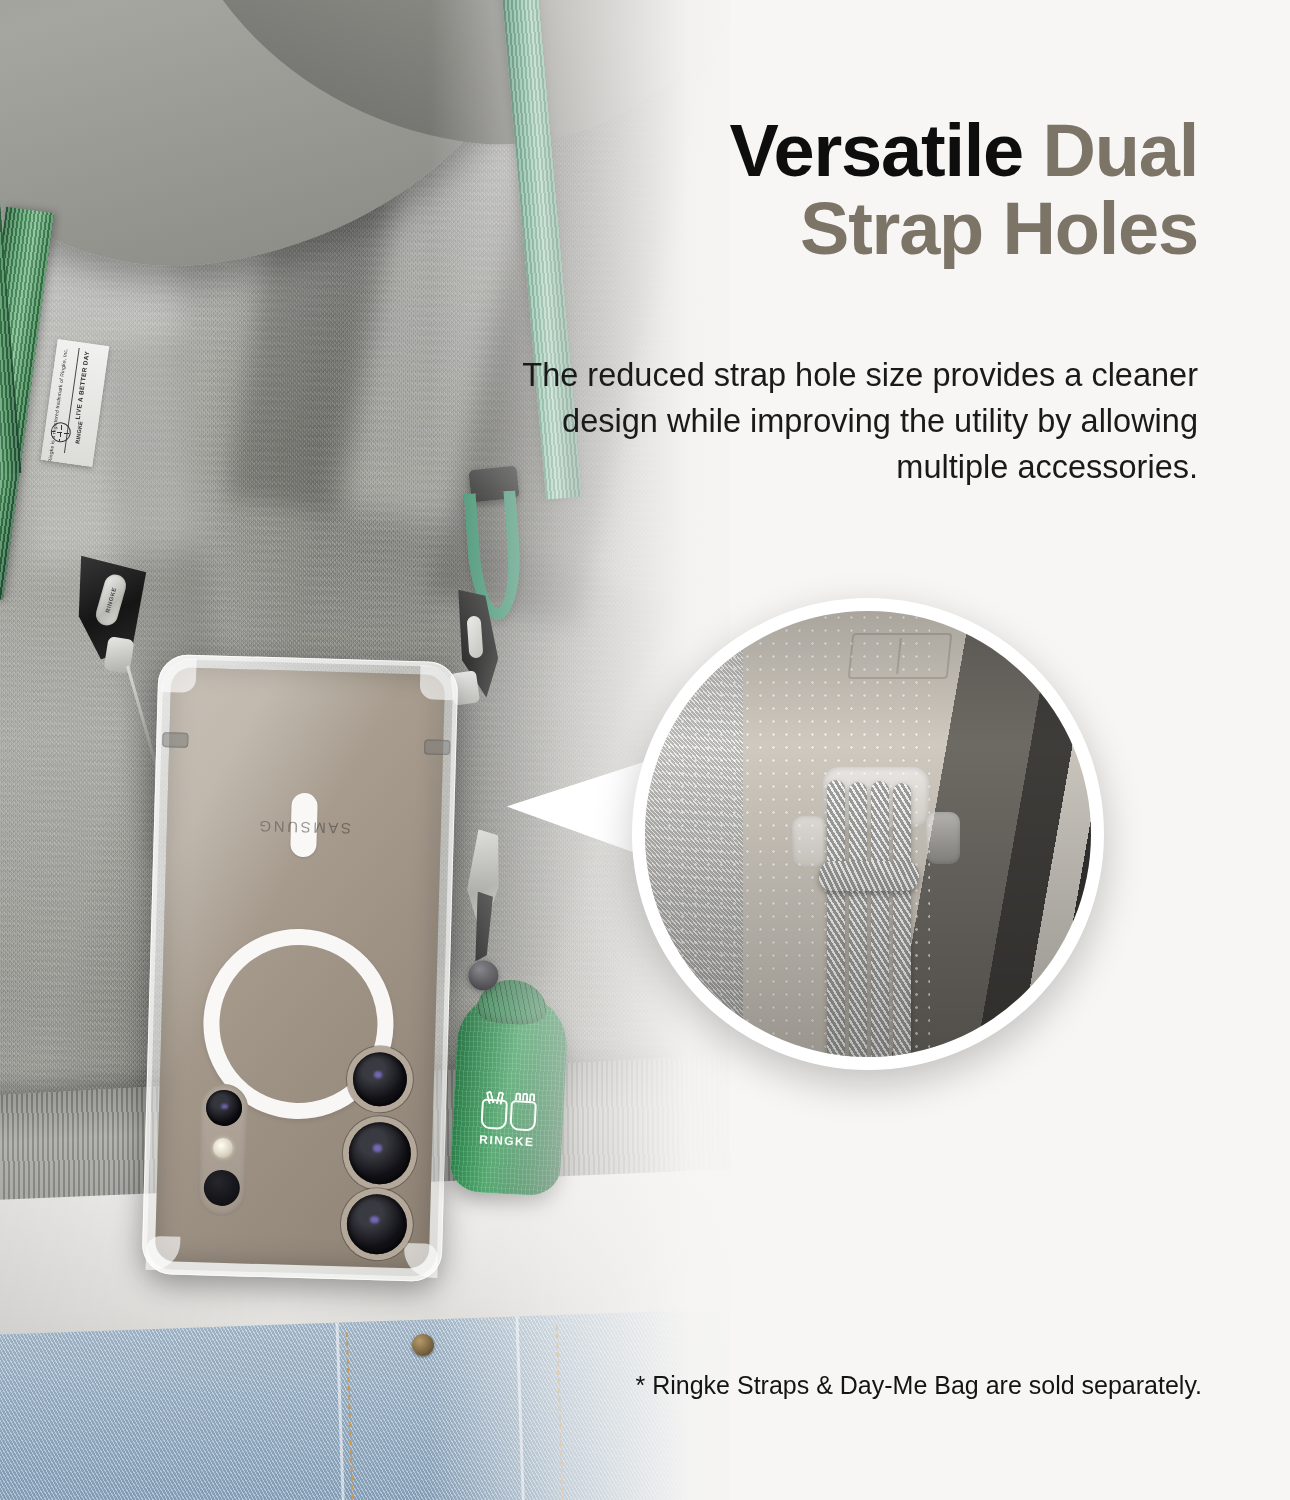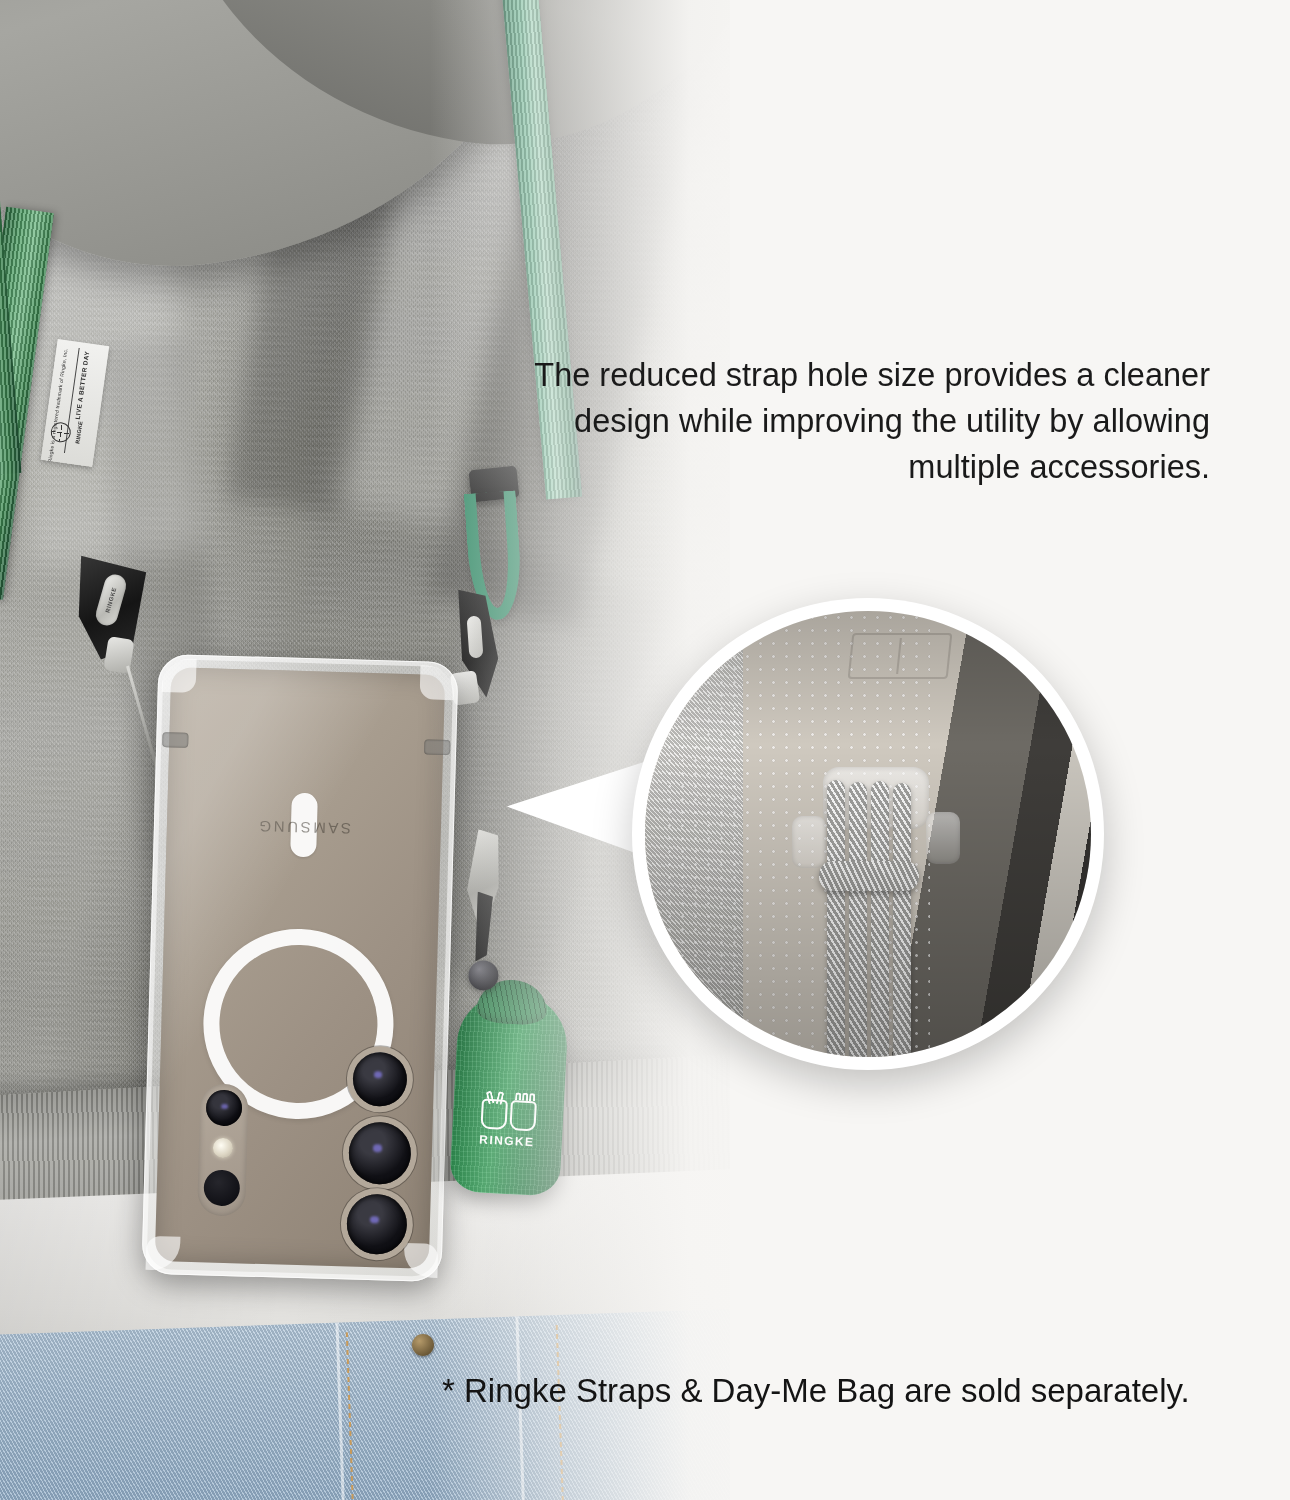--- a/index.html
+++ b/index.html
@@ -457,32 +457,33 @@
   }
   .textcol > *{ pointer-events:auto; }
   h1.headline{
     position:absolute; right:92px; top:112px; width:740px;
     text-align:right;
     font-size:74px; line-height:1.06; font-weight:bold; letter-spacing:-1.2px;
     color:#7d7468;
   }
   h1.headline .em{ color:#0e0e0e; }
   p.lead{
-    position:absolute; right:80px; top:352px; width:700px;
+    position:absolute; right:92px; top:352px; width:700px;
     text-align:right;
     font-size:32.5px; line-height:1.42; color:#1a1a1a; font-weight:400;
   }
   p.note1{
     position:absolute; right:88px; top:1222px; width:680px;
     text-align:right;
     font-size:25px; line-height:1.46; color:#141414;
   }
   p.note2{
     position:absolute; right:88px; top:1368px; width:760px;
-    font-size:33px; line-height:1.4; color:#141414;
+    text-align:right;
+    font-size:25px; line-height:1.4; color:#141414;
   }
   
   .fadeR{
     position:absolute; left:430px; top:0; width:360px; height:1500px; z-index:5;
     background:linear-gradient(90deg, rgba(247,246,244,0) 0%, rgba(247,246,244,.55) 36%, rgba(247,246,244,.96) 72%, #f7f6f4 100%);
     pointer-events:none;
   }
 </style>
 </head>
 <body>
@@ -625,19 +626,23 @@
         <div class="cord c2"></div>
         <div class="cord c3"></div>
         <div class="cord c4"></div>
       </div>
       <div class="knot"></div>
       <div class="insetShade"></div>
     </div>
   </div>
 
   <div class="textcol">
+    <h1 class="headline">
+      <span class="em">Versatile </span><span>Dual</span><br>
+      <span>Strap Holes</span>
+    </h1>
 
     <p class="lead">The reduced strap hole size provides a cleaner design while improving the utility by allowing multiple accessories.</p>
 
     <p class="note2">* Ringke Straps &amp; Day-Me Bag are sold separately.</p>
   </div>
 
 </div>
 
 </body></html>

